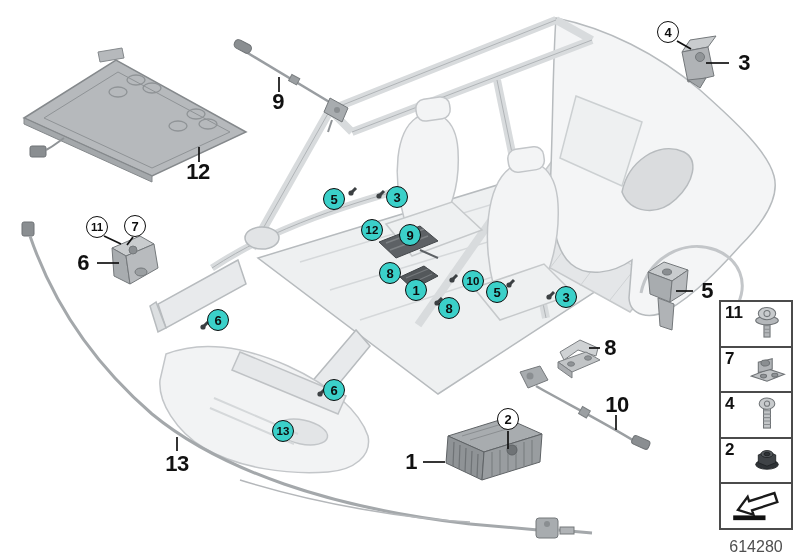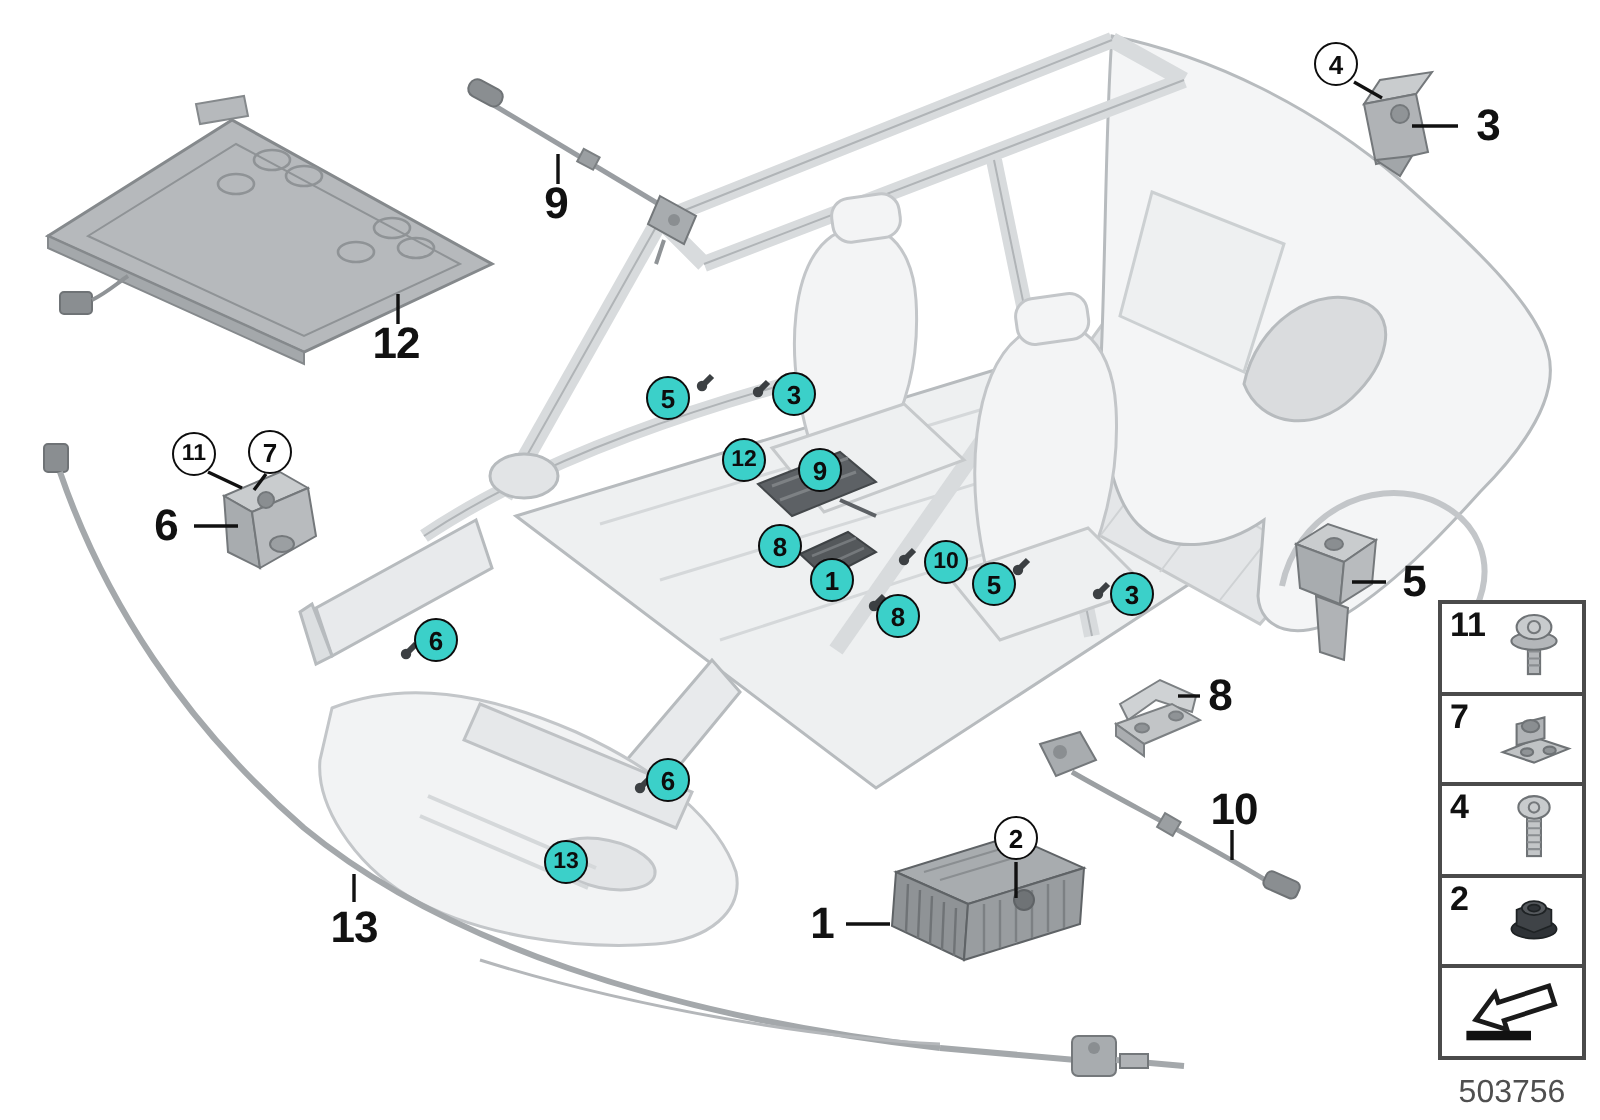--- a/index.html
+++ b/index.html
@@ -299,14 +299,14 @@
     <div class="lcell">
       <svg class="licon" width="60" height="38" viewBox="0 0 60 40" style="right:5px;top:1px">
         <g transform="rotate(-18 30 20)">
           <path d="M10,20 L24,10 L24,15 L52,15 L52,25 L24,25 L24,30 Z" fill="#ffffff" stroke="#1a1a1a" stroke-width="2.5"></path>
         </g>
         <rect x="6" y="32" width="34" height="5" fill="#111"></rect>
       </svg>
     </div>
   </div>
 
-  <div id="partnum">503756</div>
+  <div id="partnum">614280</div>
 </div>
 
 </body></html>

